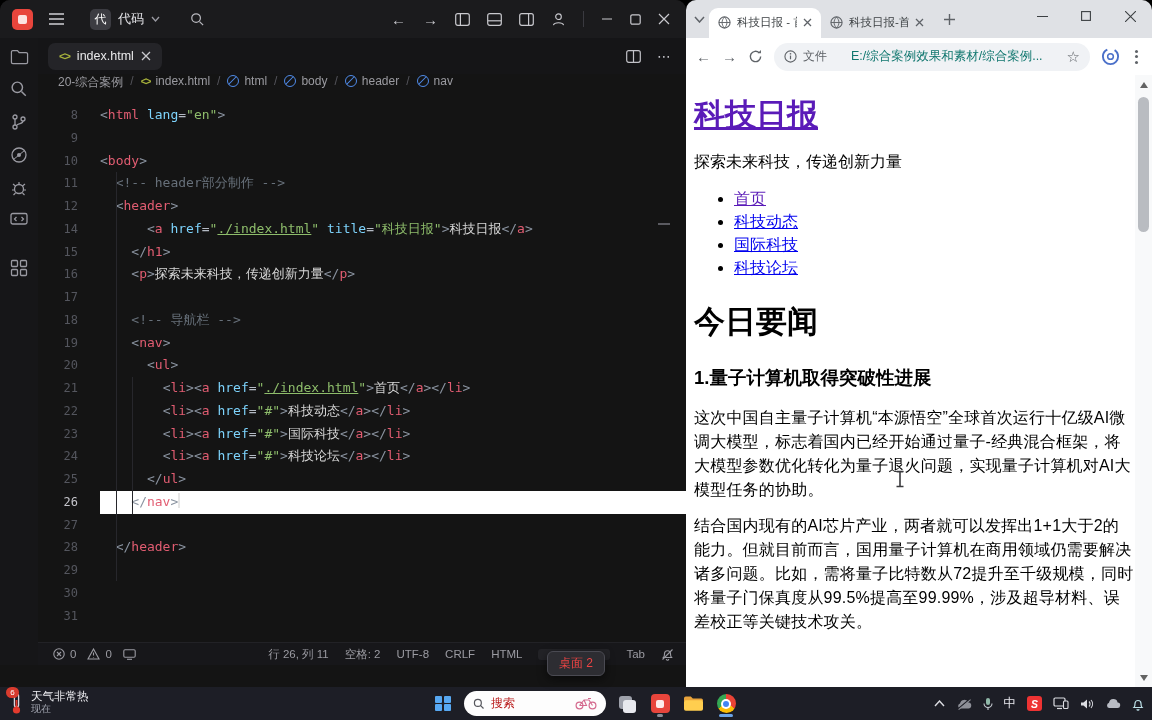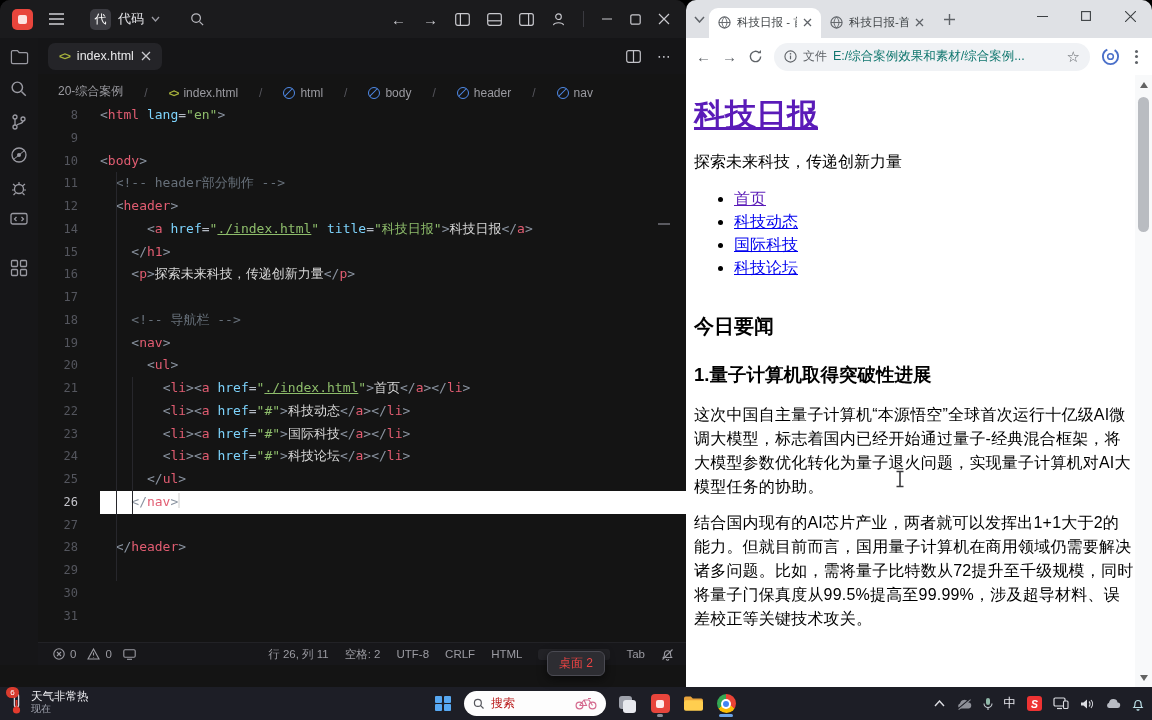--- a/index.html
+++ b/index.html
@@ -24,21 +24,21 @@
   .vs-main{display:flex;height:627px;}
   .vs-activity{width:38px;background:#161618;display:flex;flex-direction:column;align-items:center;padding-top:10px;gap:15px;color:#9a9aa2;}
   .act-ext{margin-top:16px}
   .vs-editor-col{flex:1;display:flex;flex-direction:column;min-width:0;background:#141414;}
   .vs-tabbar{height:36px;display:flex;align-items:center;background:#151517;}
   .vs-tab{height:27px;margin-left:10px;padding:0 11px;display:flex;align-items:center;gap:7px;background:#242428;border-radius:7px;color:#e9e9eb;font-size:12.5px;}
   .fico{color:#a9b43c;font-weight:bold;font-size:11px;letter-spacing:-1px;}
   .vs-tab-actions{margin-left:auto;display:flex;align-items:center;gap:16px;padding-right:14px;color:#c2c2c8;}
   .dots3{letter-spacing:1px;font-size:14px;line-height:0;}
 
-  .vs-breadcrumb{height:26px;display:flex;align-items:flex-end;padding-left:20px;font-size:12px;color:#9b9ba1;gap:21px;}
+  .vs-breadcrumb{height:26px;display:flex;align-items:flex-start;padding-left:20px;font-size:12px;color:#9b9ba1;gap:7px;}
   .bc-item{display:flex;align-items:center;gap:5px;}
   .bc-sep{color:#55555c;}
   .bc-code{color:#a9b43c;font-weight:bold;font-size:10px;letter-spacing:-1px;}
   .bc-sym{width:10px;height:10px;border:1.3px solid #4f8ae8;border-radius:50%;position:relative;}
   .bc-sym::after{content:"";position:absolute;left:4px;top:-1px;width:1.3px;height:11px;background:#4f8ae8;transform:rotate(45deg);}
 
   .vs-editor{position:relative;flex:1;overflow:hidden;font-family:"DejaVu Sans Mono",monospace;font-size:13px;padding-top:4px;}
   .code-line{display:flex;height:22.75px;line-height:22.75px;white-space:pre;}
   .ln{width:40px;flex:none;text-align:right;color:#54565e;font-size:12px;}
   .code-area{margin-left:22px;flex:1;}
@@ -62,37 +62,37 @@
   .ch-tabstrip{height:38px;display:flex;align-items:center;position:relative;padding-left:8px;}
   .ch-tsearch{color:#5f6368;margin-right:4px;}
   .ch-tab{height:30px;margin-top:7px;display:flex;align-items:center;gap:6px;padding:0 9px;font-size:11.5px;color:#3c4043;width:112px;box-sizing:border-box;}
   .ch-tab .ttl{flex:1;white-space:nowrap;overflow:hidden;}
   .ch-tab.active{background:#fff;border-radius:9px 9px 0 0;}
   .ch-newtab{color:#5f6368;margin-left:10px;}
   .ch-wc{position:absolute;right:0;top:0;height:34px;display:flex;align-items:flex-start;}
   .ch-wc .wcb{width:44px;height:32px;display:grid;place-items:center;color:#3c4043;}
   .ch-toolbar{height:37px;background:#fff;display:flex;align-items:center;gap:11px;padding:0 10px;}
   .ch-nav{color:#5f6368;}
-  .ch-omnibox{flex:1;height:28px;border-radius:14px;background:#f0f2f5;display:flex;align-items:center;gap:6px;padding:0 10px;min-width:0;color:#5f6368;}
+  .ch-omnibox{flex:1;height:28px;border-radius:14px;background:#f0f2f5;display:flex;align-items:center;gap:6px;padding:0 10px;min-width:0;color:#5f6368;text-align:center;}
   .ch-chip{font-size:12px;color:#5f6368;white-space:nowrap;}
   .ch-url{font-size:12.5px;color:#0f766e;white-space:nowrap;overflow:hidden;flex:1;}
   .ch-star{font-size:15px;color:#5f6368;line-height:1;}
   .ch-profile{width:19px;height:19px;flex:none;}
   .kebab{display:flex;flex-direction:column;gap:2.5px;padding:0 4px;}
   .kebab i{width:3px;height:3px;border-radius:50%;background:#5f6368;}
 
   .ch-content{position:absolute;left:0;top:75px;width:449px;height:612px;background:#fff;box-sizing:border-box;padding:0 0 0 8px;overflow:hidden;color:#000;font-size:16px;}
   .ch-content h1{font-size:31px;margin:19px 0 16px;font-weight:bold;}
   .ch-content h1 a{color:#5a1bb8;}
   .pg-tagline{margin:0 0 14px;}
   .pg-nav{margin:0;padding-left:40px;}
   .pg-nav li{line-height:23px;}
   .pg-nav a{color:#0000ee;}
   .pg-nav a.visited{color:#5a1bb8;}
-  .ch-content h2{font-size:20px;margin:34px 0 0;font-weight:bold;}
+  .ch-content h2{font-size:31px;margin:22px 0 0;font-weight:bold;}
   .ch-content h3{font-size:18.5px;margin:22px 0 0;font-weight:bold;}
   .para{line-height:24px;margin:8px 0;padding-top:4px;letter-spacing:.2px;}
   .para:first-of-type{margin-top:12px;}
 
   .ch-scroll{position:absolute;right:0;top:75px;width:17px;height:612px;background:#f8f9fa;}
   .sc-arr{position:absolute;left:0;width:17px;height:15px;display:grid;place-items:center;}
   .sc-up{top:2px;} .sc-dn{bottom:2px;}
   .tri-up{width:0;height:0;border-left:4px solid transparent;border-right:4px solid transparent;border-bottom:6px solid #636363;}
   .tri-dn{width:0;height:0;border-left:4px solid transparent;border-right:4px solid transparent;border-top:6px solid #636363;}
   .sc-thumb{position:absolute;left:3px;top:22px;width:11px;height:135px;background:#b9bcc1;border-radius:6px;}

